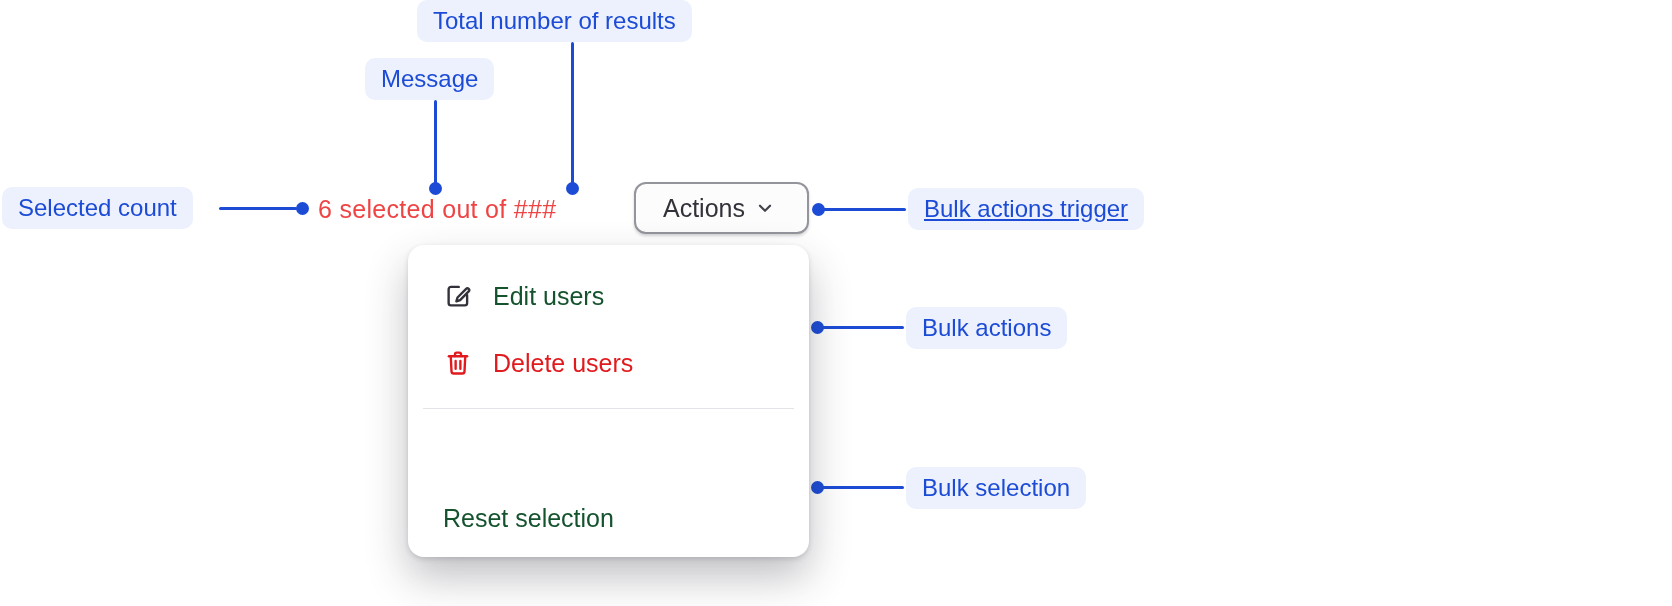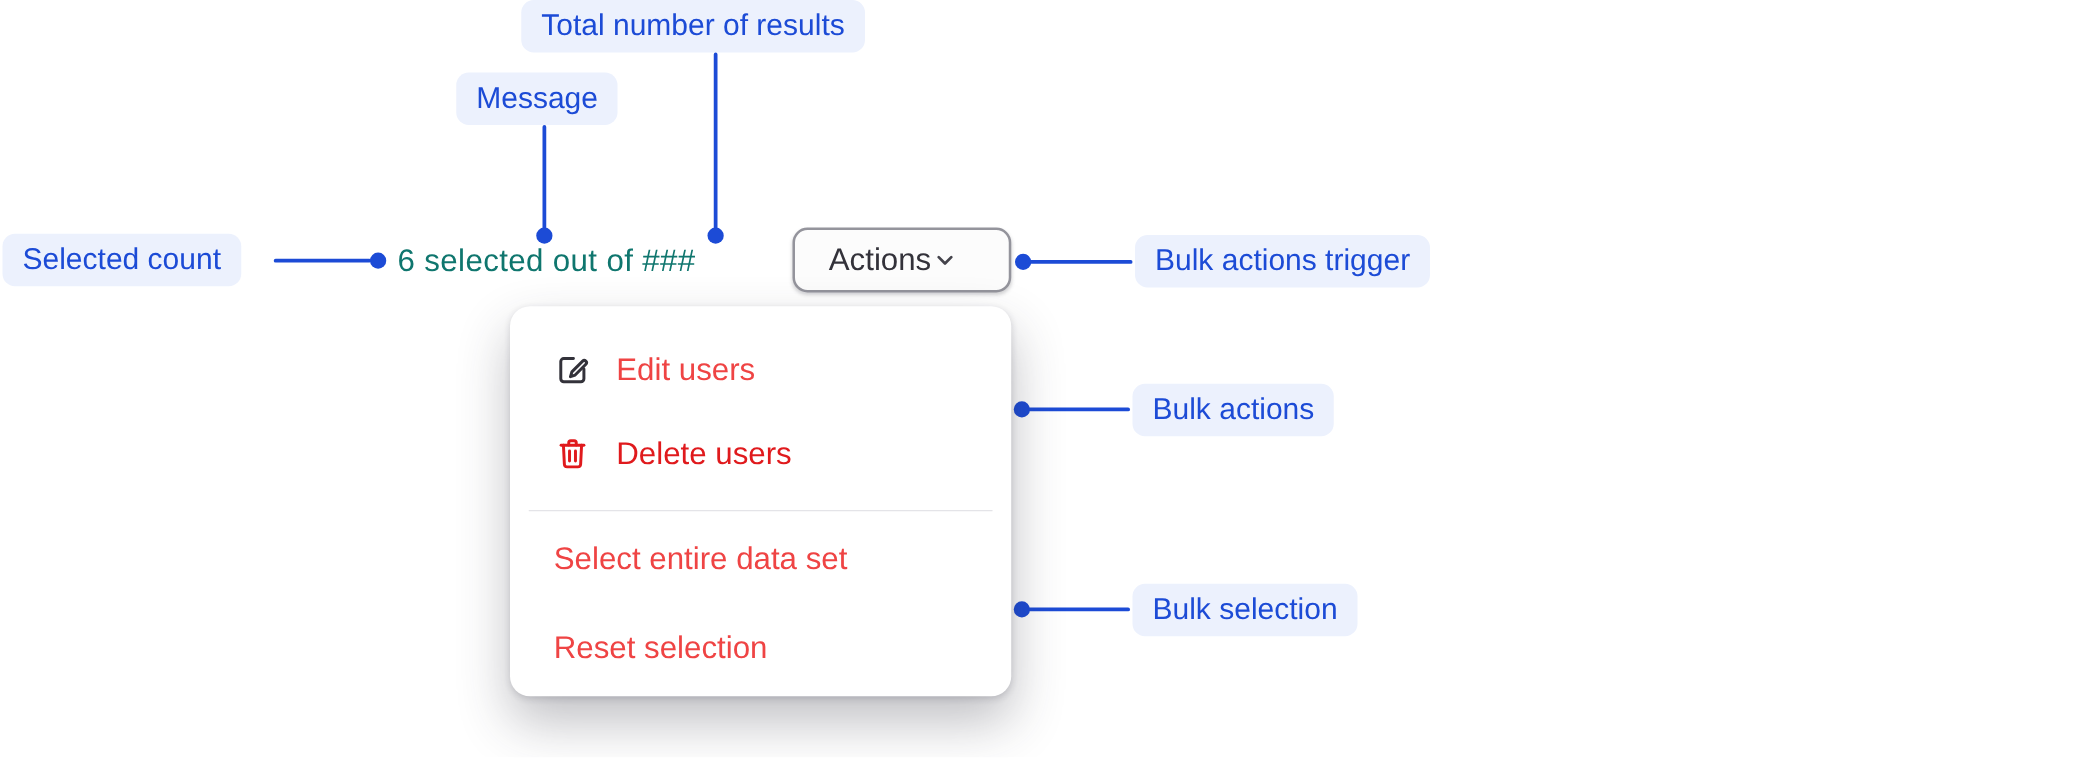--- a/index.html
+++ b/index.html
@@ -23,67 +23,67 @@
     box-sizing:border-box;
   }
   
   .hline,.vline{position:absolute;background:#1C4BD6;border-radius:2px;}
   .hline{height:3px;}
   .vline{width:3px;}
   .dot{position:absolute;width:13px;height:13px;border-radius:50%;background:#1C4BD6;}
   
   .sel-message{
     position:absolute;left:318px;top:193px;
-    font-size:25px;line-height:32px;color:#0f766e;letter-spacing:.3px;
+    font-size:25px;line-height:32px;color:#ef4444;letter-spacing:.3px;
     white-space:nowrap;
   }
   .actions-btn{
     position:absolute;left:634px;top:182px;width:175px;height:52px;
     box-sizing:border-box;
     background:#FCFCFC;
     border:2px solid #94949C;border-radius:12px;
     box-shadow:0 2px 3px rgba(60,60,70,.22);
-    display:flex;align-items:center;
+    display:flex;align-items:center;justify-content:space-between;
     padding:0 31px 0 27px;
     font-size:25px;color:#33323A;
     cursor:pointer;
   }
   .actions-btn .chev{display:flex;align-items:center;}
   
   .menu-panel{
     position:absolute;left:408px;top:245px;width:401px;height:312px;
     background:#ffffff;border-radius:16px;
     box-shadow:0 2px 5px rgba(45,45,60,.16), 0 20px 42px rgba(45,45,60,.30);
   }
   .menu-item{
     position:absolute;left:0;right:0;height:36px;
     display:flex;align-items:center;gap:20px;
     padding-left:35px;
-    font-size:25px;color:#ef4444;
+    font-size:25px;color:#14532d;
     cursor:pointer;white-space:nowrap;
   }
   .menu-item .mi-icon{display:flex;align-items:center;width:30px;flex:0 0 30px;}
   .menu-item.critical{color:#E01A1D;align-items:center;}
   .menu-divider{
     position:absolute;left:15px;width:371px;height:1px;background:#E4E4E8;top:163px;
   }
   svg{display:block;}
 </style>
 </head>
 <body>
 
 <div class="canvas">
 
   <div class="badge" style="left:417px;top:0px;">Total number of results</div>
 
   <div class="badge" style="left:365px;top:58px;">Message</div>
 
   <div class="badge" style="left:2px;top:187px;text-align:right;">Selected count</div>
 
-  <div class="badge" style="left:908px;top:188px;">Bulk actions trigger</div>
+  <div class="badge" style="left:908px;top:188px;text-decoration:underline;">Bulk actions trigger</div>
 
   <div class="badge" style="left:906px;top:467px;">Bulk selection</div>
 
   <div class="badge" style="left:906px;top:307px;">Bulk actions</div>
 
   <div class="hline" style="left:219px;top:207px;width:78px;"></div>
   <div class="dot" style="left:296px;top:202px;"></div>
 
   <div class="vline" style="left:434px;top:100px;height:84px;"></div>
   <div class="dot" style="left:429px;top:182px;"></div>
@@ -131,23 +131,20 @@
           <path d="M6.2 6.6 L6.8 18.7 A1.8 1.8 0 0 0 8.6 20.4 H15.4 A1.8 1.8 0 0 0 17.2 18.7 L17.8 6.6"></path>
           <path d="M10.1 10.3 V16.6"></path>
           <path d="M13.9 10.3 V16.6"></path>
         </svg>
       </span>
       <span>Delete users</span>
     </div>
 
     <div class="menu-divider"></div>
 
-    <div class="menu-item" style="top:184px;">
-      <span>Select entire data set</span>
-    </div>
 
     <div class="menu-item" style="top:255px;">
       <span>Reset selection</span>
     </div>
 
   </div>
 
 </div>
 
 </body></html>

